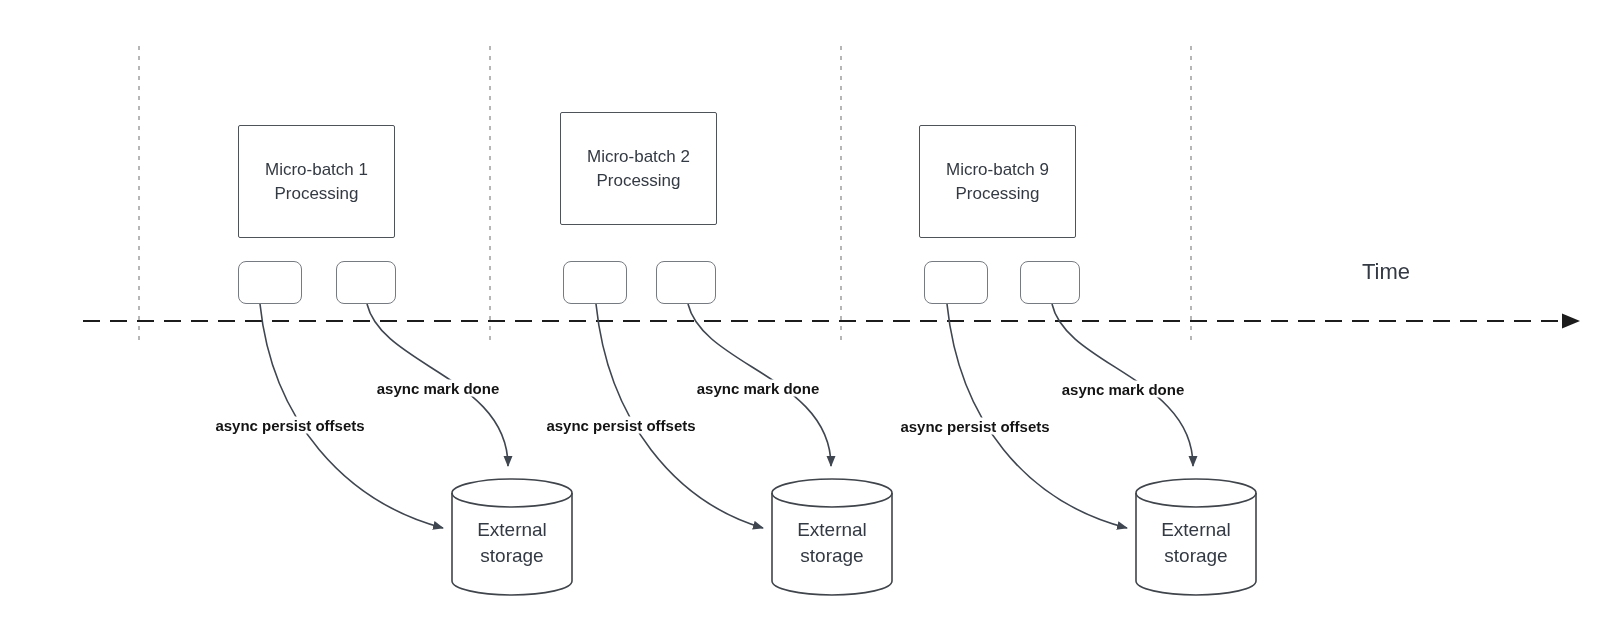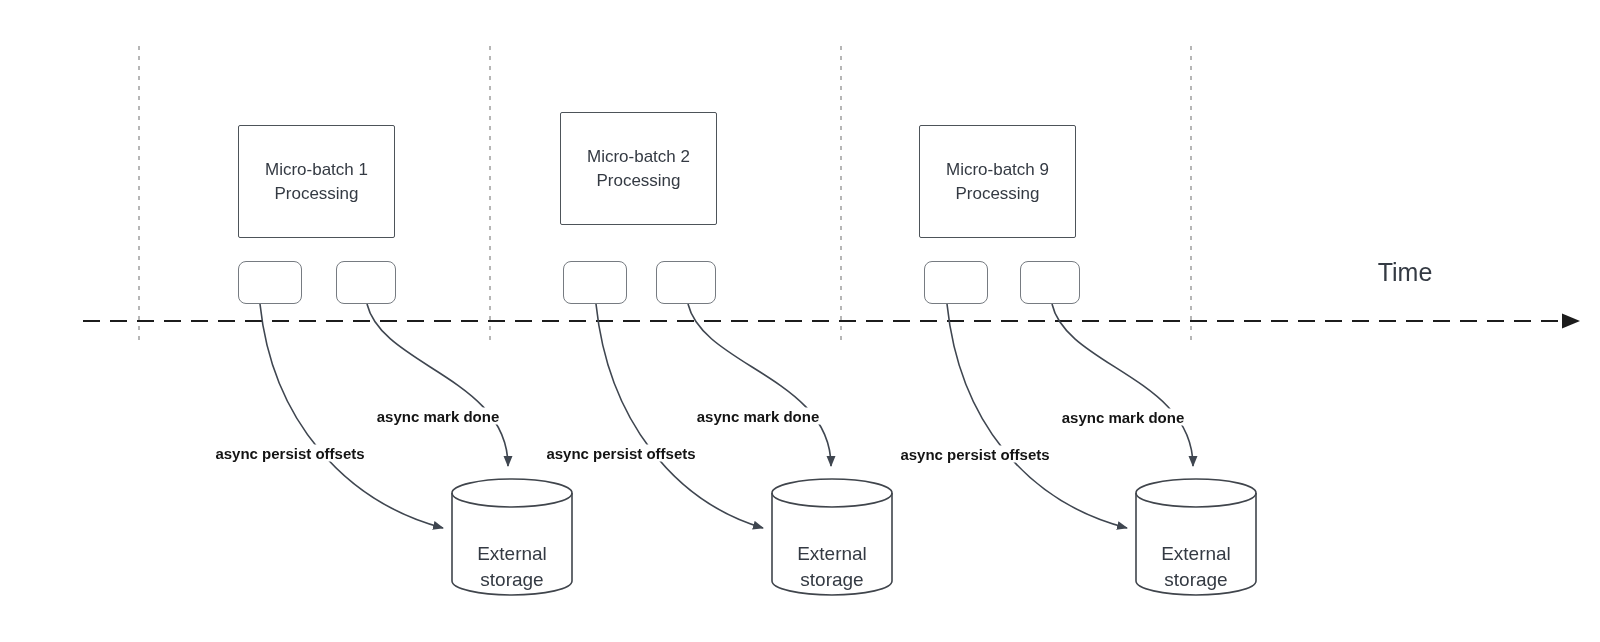--- a/index.html
+++ b/index.html
@@ -51,37 +51,34 @@
   }
   .box.small.b{width:60px;}
   .lbl{
     position:absolute;
     transform:translate(-50%,-50%);
     font-size:15px;font-weight:bold;
     color:var(--label-text);
     background:var(--background);
     padding:0 3px;
     white-space:nowrap;
-    margin-top:28px;
   }
   .store{
     position:absolute;
     width:120px;
     text-align:center;
     font-size:19px;line-height:26px;
     color:var(--title-text);
-    margin-top:24px;
   }
   .time-lbl{
     position:absolute;
     transform:translate(-50%,-50%);
-    font-size:25px;
+    font-size:22px;
     color:var(--title-text);
     white-space:nowrap;
-    margin-left:19px;
   }
 </style>
 </head>
 <body>
 
 <div class="canvas">
 
   <svg class="layer" width="1600" height="642" viewBox="0 0 1600 642">
     <defs>
       <marker id="ah" markerUnits="userSpaceOnUse" markerWidth="12" markerHeight="10" refX="10" refY="5" orient="auto">

